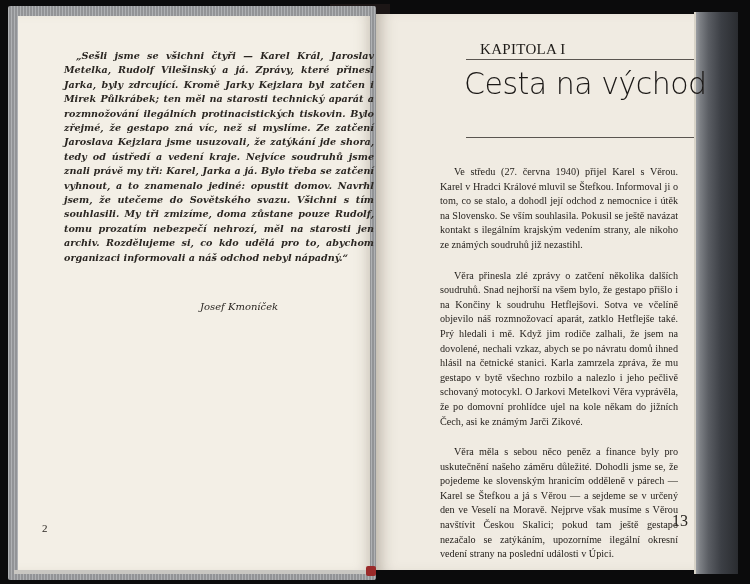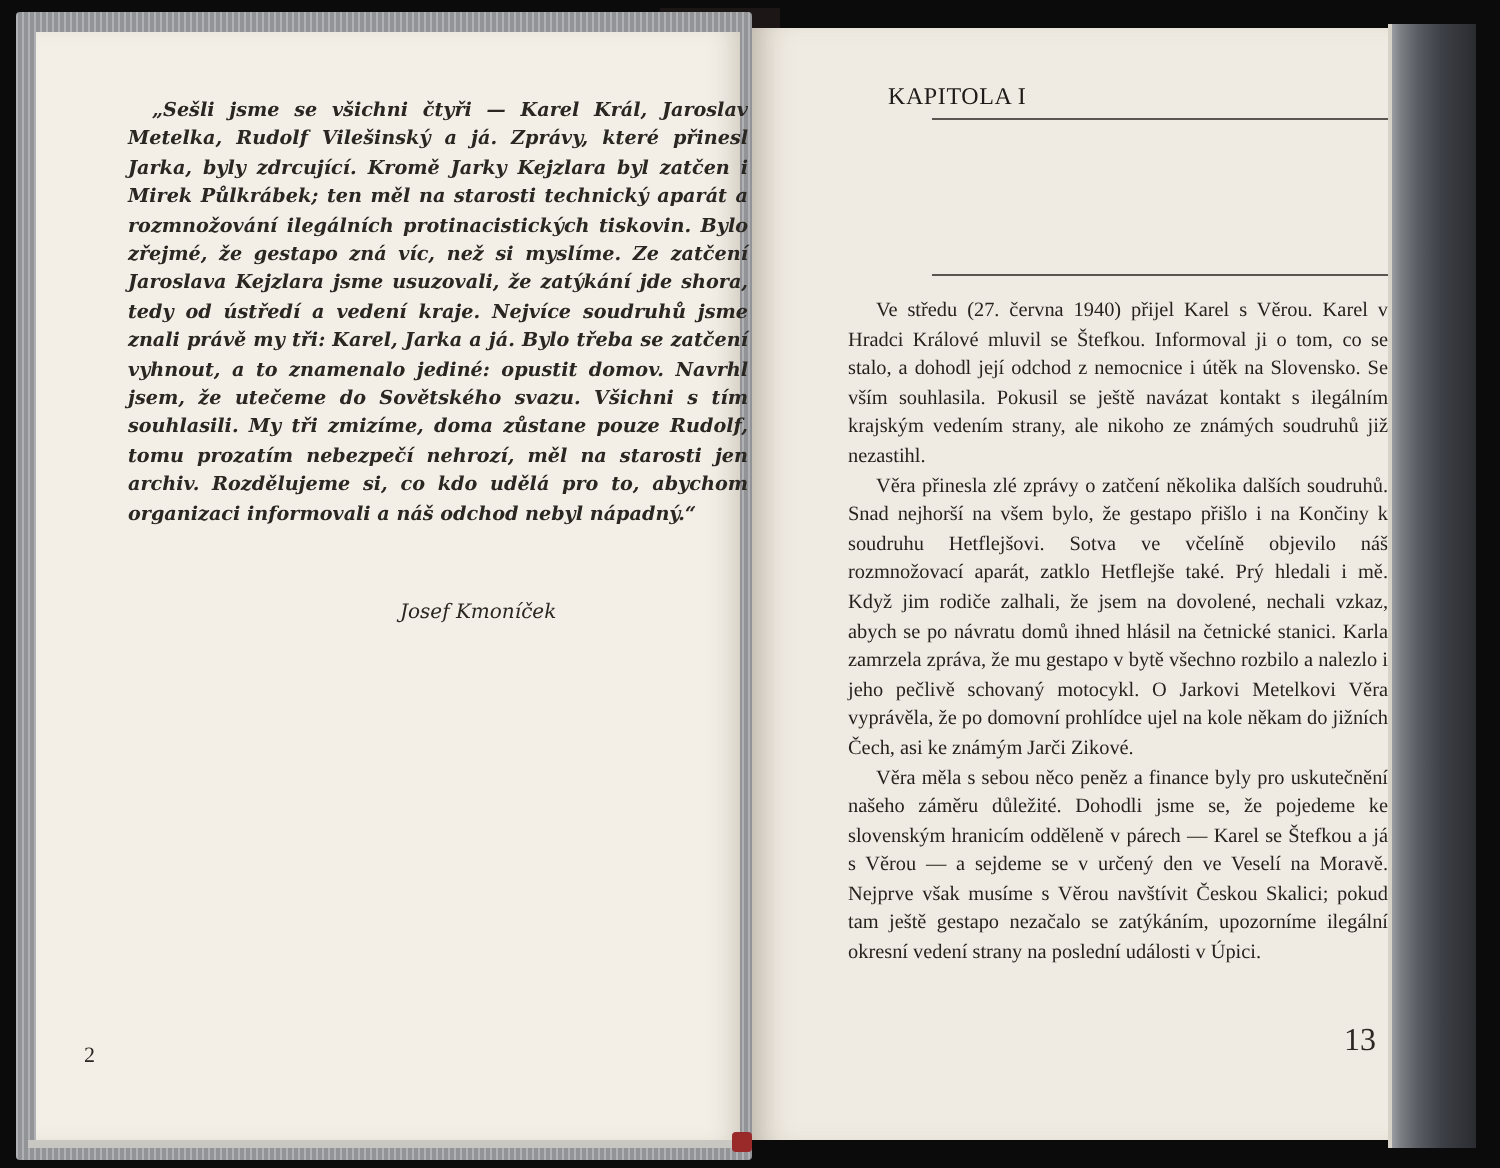--- a/index.html
+++ b/index.html
@@ -16,27 +16,27 @@
   .cover-right-edge { position:absolute; left:694px; top:12px; width:4px; height:562px; background:#d8d3c8; }
   .spine-top { position:absolute; left:330px; top:4px; width:60px; height:14px; background:#1c1616; }
   .left-text { position:absolute; left:64px; top:49px; width:310px;
      font-family:"DejaVu Serif", serif; font-style:italic; font-size:9.6px; line-height:14.4px; color:#2a2622;
      text-align:justify;font-weight:bold; }
   .left-text p { margin:0; text-indent:12px; }
   .signature { position:absolute; left:200px; top:301px; width:156px; text-align:left;
      font-family:"DejaVu Serif", serif; font-style:italic; font-size:10px; color:#2a2622; }
   .page-num-left { position:absolute; left:42px; top:522px; font-family:"Liberation Serif", serif; font-size:11px; color:#2a2622; }
   .page-num-right { position:absolute; left:672px; top:512px; font-family:"Liberation Serif", serif; font-size:16px; color:#2a2622; }
-  .chapter-label { position:absolute; left:444px; top:41px; font-family:"Liberation Serif", serif; font-size:12px; letter-spacing:0.3px; color:#1e1b18; }
+  .chapter-label { position:absolute; left:480px; top:41px; font-family:"Liberation Serif", serif; font-size:15px; letter-spacing:0.3px; color:#1e1b18; }
   .rule-top { position:absolute; left:466px; top:59px; width:228px; height:1px; background:#5a5550; }
   .chapter-title { position:absolute; left:464px; top:66px; font-family:"DejaVu Sans", sans-serif; font-weight:200; font-size:30px; letter-spacing:-0.5px; color:#1b1816; }
   .rule-bottom { position:absolute; left:466px; top:137px; width:228px; height:1px; background:#5a5550; }
   .right-text { position:absolute; left:424px; top:149px; width:270px;
      font-family:"Liberation Serif", serif; font-size:10.2px; line-height:14.6px; color:#26221e; text-align:justify; }
-  .right-text p { margin:0; text-indent:14px; }
+  .right-text p { margin:16px; text-indent:14px; }
   .bottom-edge { position:absolute; left:14px; top:570px; width:360px; height:4px; background:#c9c7c2; }
   .red-corner { position:absolute; left:366px; top:566px; width:10px; height:10px; background:#9a2a2a; border-radius:2px; }
 </style>
 </head>
 <body>
 
 <div class="spread">
   <div class="spine-top"></div>
   <div class="cover-left"></div>
   <div class="page-left"></div>
@@ -47,20 +47,21 @@
   <div class="cover-right"></div>
 
   <div class="left-text">
     <p>„Sešli jsme se všichni čtyři — Karel Král, Jaroslav Metelka, Rudolf Vilešinský a já. Zprávy, které přinesl Jarka, byly zdrcující. Kromě Jarky Kejzlara byl zatčen i Mirek Půlkrábek; ten měl na starosti technický aparát a rozmnožování ilegálních protinacistických tiskovin. Bylo zřejmé, že gestapo zná víc, než si myslíme. Ze zatčení Jaroslava Kejzlara jsme usuzovali, že zatýkání jde shora, tedy od ústředí a vedení kraje. Nejvíce soudruhů jsme znali právě my tři: Karel, Jarka a já. Bylo třeba se zatčení vyhnout, a to znamenalo jediné: opustit domov. Navrhl jsem, že utečeme do Sovětského svazu. Všichni s tím souhlasili. My tři zmizíme, doma zůstane pouze Rudolf, tomu prozatím nebezpečí nehrozí, měl na starosti jen archiv. Rozdělujeme si, co kdo udělá pro to, abychom organizaci informovali a náš odchod nebyl nápadný.“</p>
   </div>
   <div class="signature">Josef Kmoníček</div>
   <div class="page-num-left">2</div>
 
   <div class="chapter-label">KAPITOLA I</div>
   <div class="rule-top"></div>
+  <div class="chapter-title">Cesta na východ</div>
   <div class="rule-bottom"></div>
 
   <div class="right-text">
     <p>Ve středu (27. června 1940) přijel Karel s Věrou. Karel v Hradci Králové mluvil se Štefkou. Informoval ji o tom, co se stalo, a dohodl její odchod z nemocnice i útěk na Slovensko. Se vším souhlasila. Pokusil se ještě navázat kontakt s ilegálním krajským vedením strany, ale nikoho ze známých soudruhů již nezastihl.</p>
     <p>Věra přinesla zlé zprávy o zatčení několika dalších soudruhů. Snad nejhorší na všem bylo, že gestapo přišlo i na Končiny k soudruhu Hetflejšovi. Sotva ve včelíně objevilo náš rozmnožovací aparát, zatklo Hetflejše také. Prý hledali i mě. Když jim rodiče zalhali, že jsem na dovolené, nechali vzkaz, abych se po návratu domů ihned hlásil na četnické stanici. Karla zamrzela zpráva, že mu gestapo v bytě všechno rozbilo a nalezlo i jeho pečlivě schovaný motocykl. O Jarkovi Metelkovi Věra vyprávěla, že po domovní prohlídce ujel na kole někam do jižních Čech, asi ke známým Jarči Zikové.</p>
     <p>Věra měla s sebou něco peněz a finance byly pro uskutečnění našeho záměru důležité. Dohodli jsme se, že pojedeme ke slovenským hranicím odděleně v párech — Karel se Štefkou a já s Věrou — a sejdeme se v určený den ve Veselí na Moravě. Nejprve však musíme s Věrou navštívit Českou Skalici; pokud tam ještě gestapo nezačalo se zatýkáním, upozorníme ilegální okresní vedení strany na poslední události v Úpici.</p>
   </div>
   <div class="page-num-right">13</div>
 </div>
 

